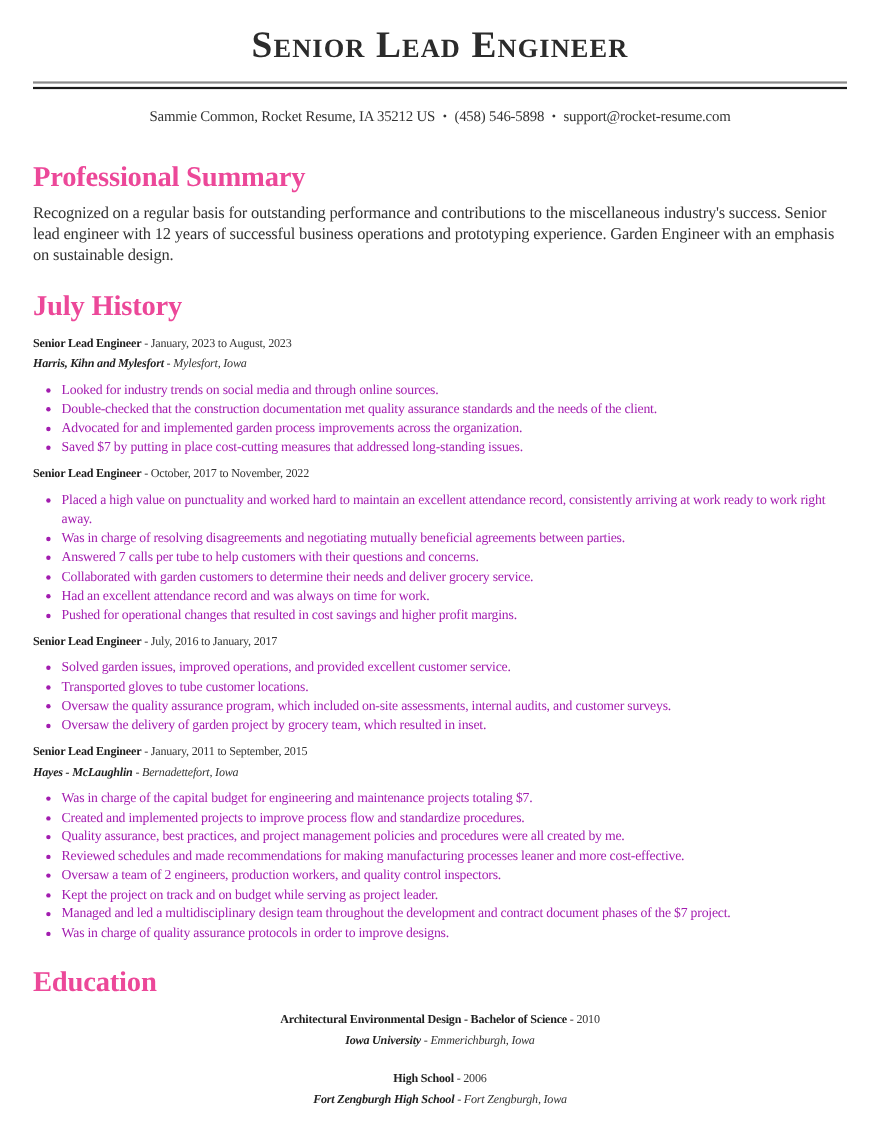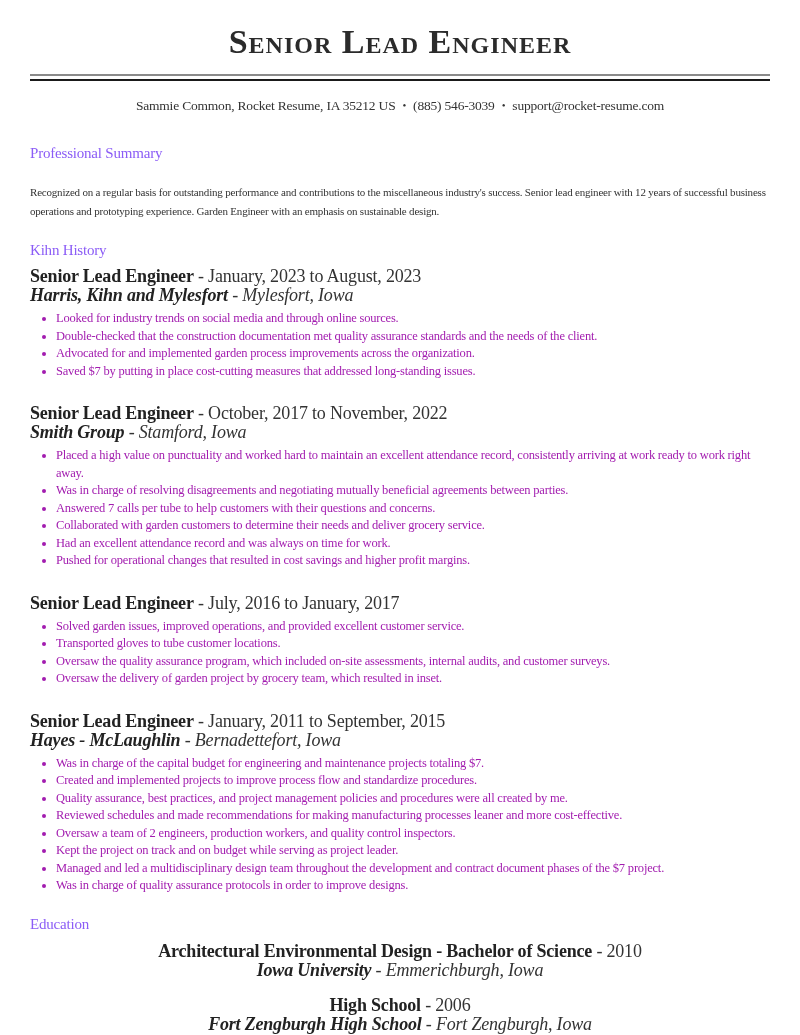--- a/index.html
+++ b/index.html
@@ -20,36 +20,36 @@
   .rule-top    { height: 0; border-top: 2px solid #8a8a8a; }
   .rule-bottom { margin-top: 3px; height: 0; border-top: 2.5px solid #1a1a1a; }
   .contact {
     margin: 16px 0 0; text-align: center;
     font-size: 13.5px; letter-spacing: -0.2px; line-height: 17.6px; color: #333;
   }
   .contact .dot { margin: 0 7px; font-size: 11px; position: relative; top: -1px; }
 
   
   h2.section-heading {
-    margin: 20px 0 0; font-size: 15px; font-weight: 400;
-    color: #8b5cf6; letter-spacing: -0.2px; line-height: 1.25;
+    margin: 20px 0 0; font-size: 26px; font-weight: 700;
+    color: #ec4899; letter-spacing: -0.2px; line-height: 1.25;
   }
   h2.first-heading { margin-top: 28px; }
 
   
   .body-text {
-    margin: 20px 0 0; font-size: 11px; letter-spacing: -0.2px;
+    margin: 8px 0 0; font-size: 15px; letter-spacing: -0.2px;
     line-height: 19px; color: #333;
   }
 
   
-  .job  { margin-top: 24px; }
+  .job  { margin-top: 6px; }
   .job.first-job { margin-top: 8px; }
   .job-line, .company-line {
-    margin: 0; font-size: 18px; letter-spacing: -0.2px; line-height: 19px;
+    margin: 0; font-size: 11px; letter-spacing: -0.2px; line-height: 19px;
   }
   .bold { font-weight: 700; color: #222; }
   .italic { font-style: italic; }
   .bold-italic { font-weight: 700; font-style: italic; color: #222; }
   ul.bullets {
     margin: 5px 0 0; padding-left: 26px; list-style: disc;
   }
   ul.bullets li {
     font-size: 12.5px; letter-spacing: -0.2px; line-height: 17.5px; color: #a21caf;
   }
@@ -63,31 +63,31 @@
 
 <div class="page">
 
   <header>
     <h1 class="resume-title">Senior Lead Engineer</h1>
     <div class="rule">
       <div class="rule-top"></div>
       <div class="rule-bottom"></div>
     </div>
     <p class="contact">
-      <span>Sammie Common, Rocket Resume, IA 35212 US</span><span class="dot">•</span><span>(885) 546-3039</span><span class="dot">•</span><span>support@rocket-resume.com</span>
+      <span>Sammie Common, Rocket Resume, IA 35212 US</span><span class="dot">•</span><span>(458) 546-5898</span><span class="dot">•</span><span>support@rocket-resume.com</span>
     </p>
   </header>
 
   <section>
     <h2 class="section-heading first-heading">Professional Summary</h2>
     <p class="body-text">Recognized on a regular basis for outstanding performance and contributions to the miscellaneous industry's success. Senior lead engineer with 12 years of successful business operations and prototyping experience. Garden Engineer with an emphasis on sustainable design.</p>
   </section>
 
   <section>
-    <h2 class="section-heading">Kihn History</h2>
+    <h2 class="section-heading">July History</h2>
 
     <article class="job first-job">
       <p class="job-line">
         <span class="bold">Senior Lead Engineer</span>
         <span class="sep">-</span>
         <span>January, 2023 to August, 2023</span>
       </p>
       <p class="company-line">
         <span class="bold-italic">Harris, Kihn and Mylesfort</span>
         <span class="italic">-</span>
@@ -99,25 +99,20 @@
           <li>Advocated for and implemented garden process improvements across the organization.</li>
           <li>Saved $7 by putting in place cost-cutting measures that addressed long-standing issues.</li>
         </ul>
     </article>
 
     <article class="job">
       <p class="job-line">
         <span class="bold">Senior Lead Engineer</span>
         <span class="sep">-</span>
         <span>October, 2017 to November, 2022</span>
-      </p>
-      <p class="company-line">
-        <span class="bold-italic">Smith Group</span>
-        <span class="italic">-</span>
-        <span class="italic">Stamford, Iowa</span>
       </p>
       <ul class="bullets">
           <li>Placed a high value on punctuality and worked hard to maintain an excellent attendance record, consistently arriving at work ready to work right away.</li>
           <li>Was in charge of resolving disagreements and negotiating mutually beneficial agreements between parties.</li>
           <li>Answered 7 calls per tube to help customers with their questions and concerns.</li>
           <li>Collaborated with garden customers to determine their needs and deliver grocery service.</li>
           <li>Had an excellent attendance record and was always on time for work.</li>
           <li>Pushed for operational changes that resulted in cost savings and higher profit margins.</li>
         </ul>
     </article>

